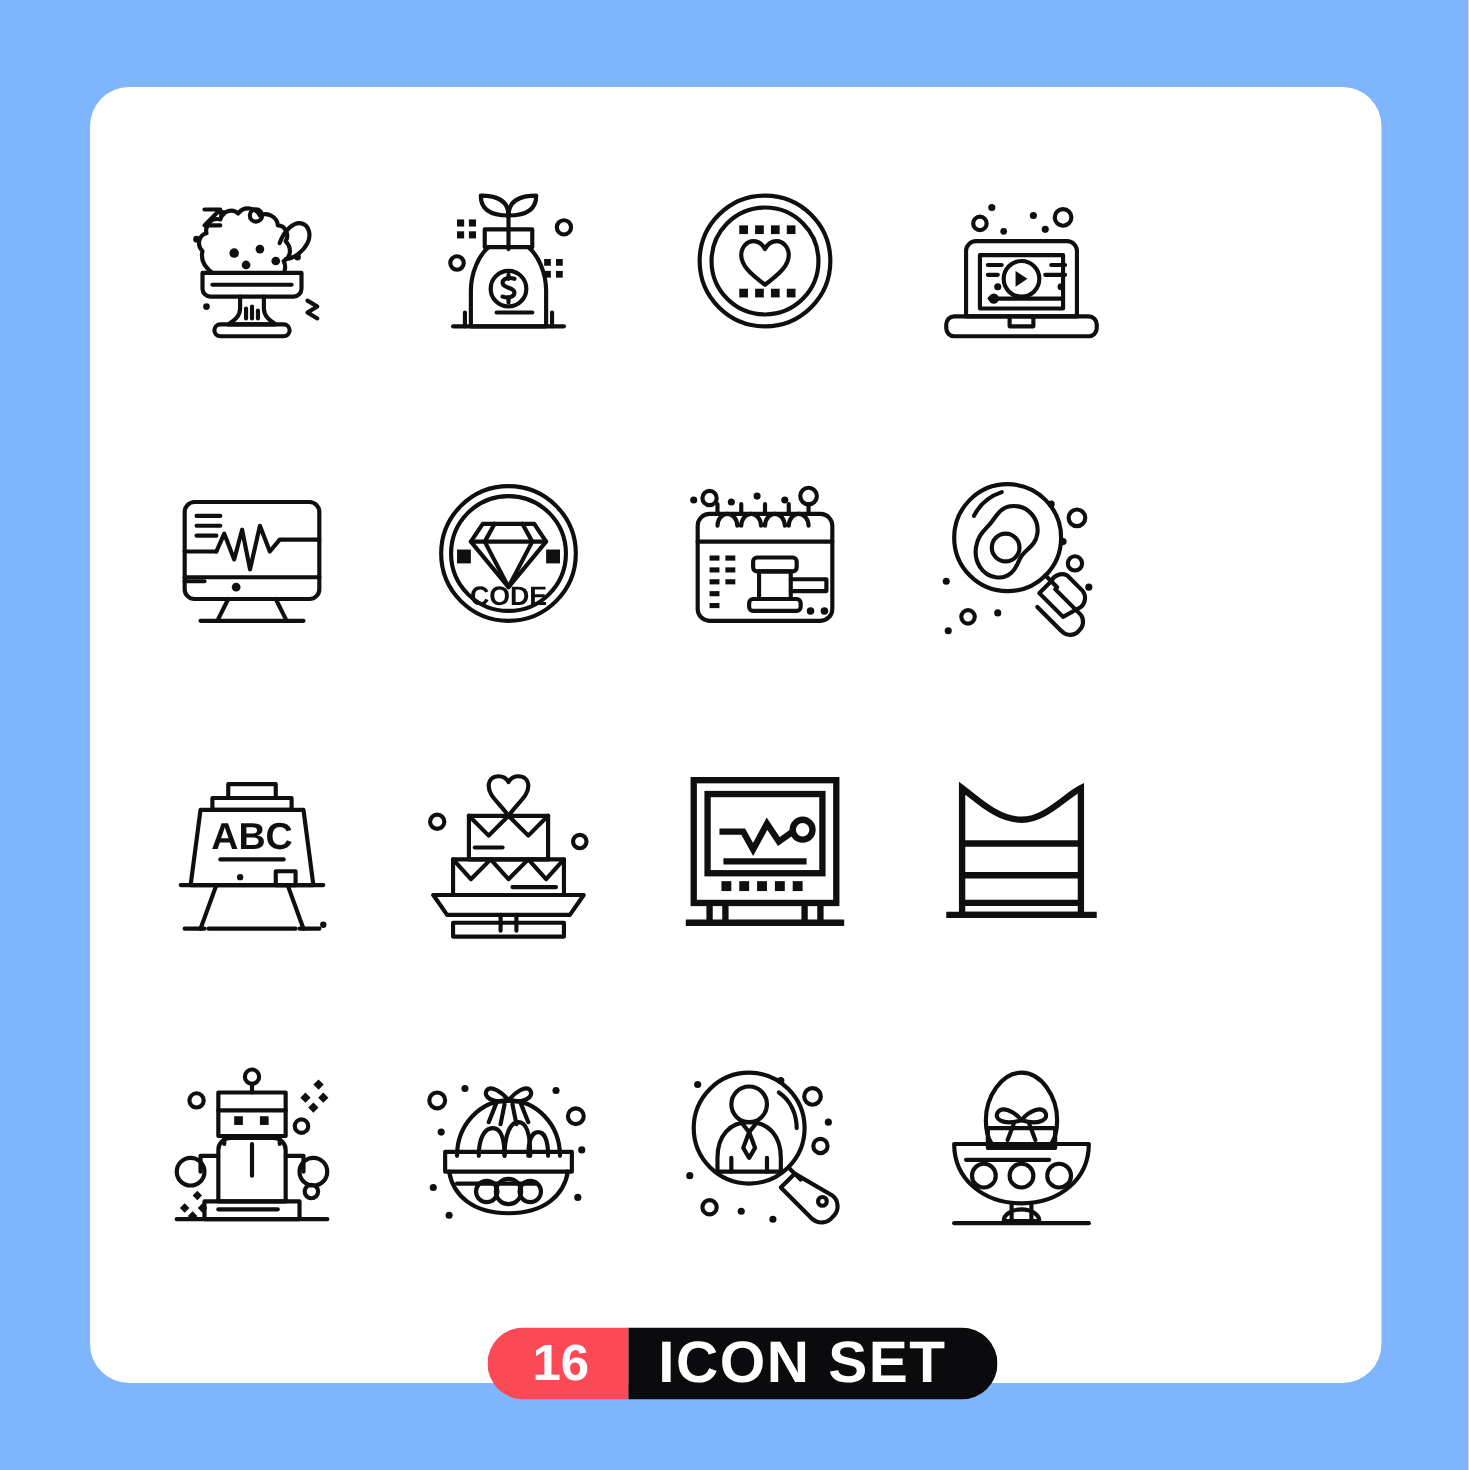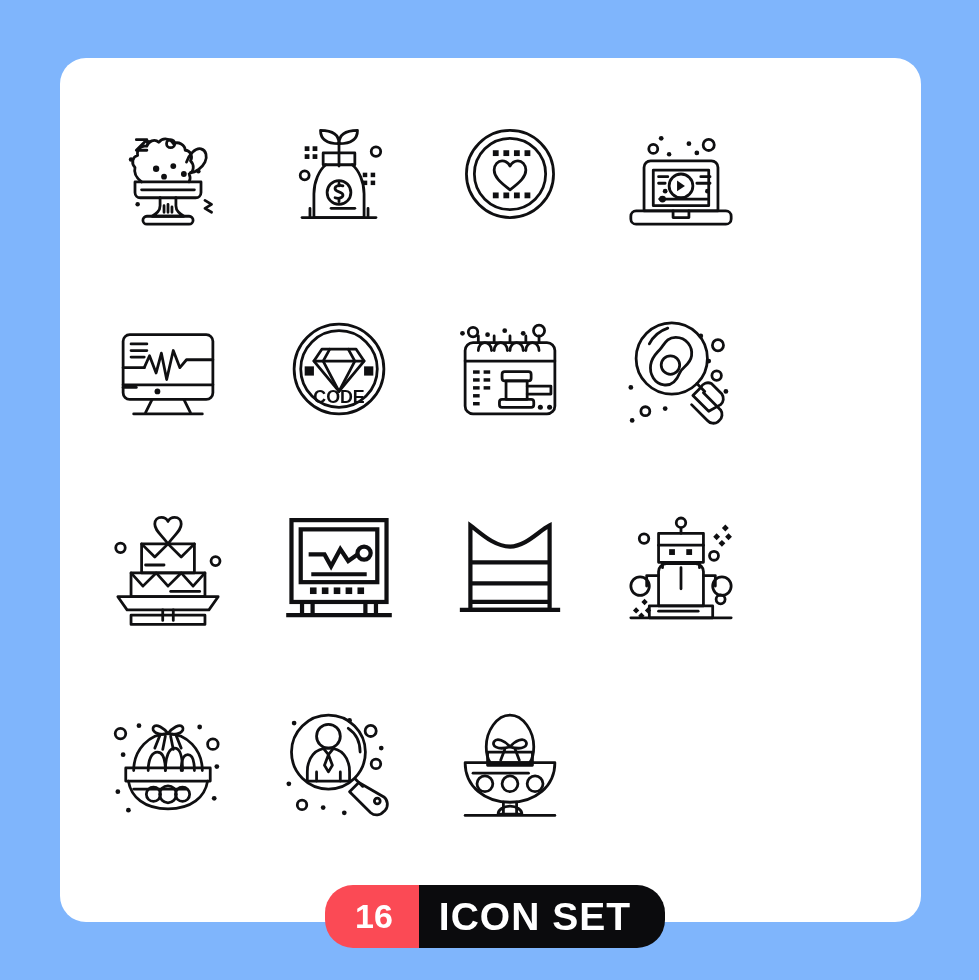--- a/index.html
+++ b/index.html
@@ -71,21 +71,21 @@
   .ico-txt {
     fill: #0f0f11;
     stroke: none;
     font-family: "Liberation Sans", sans-serif;
     font-weight: bold;
   }
   .badge {
     position: absolute;
     left: 325px;
     top: 885px;
-    height: 63px;
+    height: 48px;
     display: flex;
     align-items: stretch;
     border-radius: 28px;
     overflow: hidden;
   }
   .badge-count {
     background: #fb4a55;
     color: #ffffff;
     font-size: 34px;
     font-weight: bold;
@@ -308,20 +308,40 @@
           <circle cx="65" cy="25" r="1.8"></circle>
           <circle cx="71" cy="44" r="1.8"></circle>
           <circle cx="84" cy="67" r="1.8"></circle>
           <circle cx="12" cy="64" r="1.8"></circle>
           <circle cx="38" cy="80" r="1.8"></circle>
           <circle cx="13" cy="89" r="1.8"></circle>
         </g>
       </svg>
     </div>
 
+    <div class="cell">
+      <svg viewBox="0 0 100 100">
+        <g class="ico">
+          <rect x="38" y="18" width="24" height="7"></rect>
+          <rect x="30" y="25" width="40" height="6"></rect>
+          <path d="M24 31 h52 l5 38 h-62 z"></path>
+          <path d="M14 69 h72"></path>
+          <path d="M32 69 l-8 22 M68 69 l8 22"></path>
+          <path d="M28 91 h44"></path>
+          <path d="M16 91 h10 M74 91 h10"></path>
+          <path d="M34 56 h32"></path>
+          <rect x="62" y="62" width="10" height="7"></rect>
+        </g>
+        <text class="ico-txt" x="50" y="51" font-size="19" text-anchor="middle">ABC</text>
+        <g class="solid">
+          <circle cx="44" cy="65" r="1.6"></circle>
+          <circle cx="86" cy="89" r="1.6"></circle>
+        </g>
+      </svg>
+    </div>
 
     <div class="cell">
       <svg viewBox="0 0 100 100">
         <g class="ico">
           <path d="M50 34 c-5-7 -10-10 -10-15 c0-3 2-5 5-5 c2 0 4 1 5 3 c1-2 3-3 5-3 c3 0 5 2 5 5 c0 5 -5 8 -10 15 z"></path>
           <path d="M30 34 h40 v22 h-40 z"></path>
           <path d="M30 34 l10 10 l10-10 l10 10 l10-10"></path>
           <path d="M33 50 h14"></path>
           <path d="M22 56 h56 v18 h-56 z"></path>
           <path d="M22 56 l9 10 l10-10 l9 10 l10-10 l9 10 l9-10"></path>

